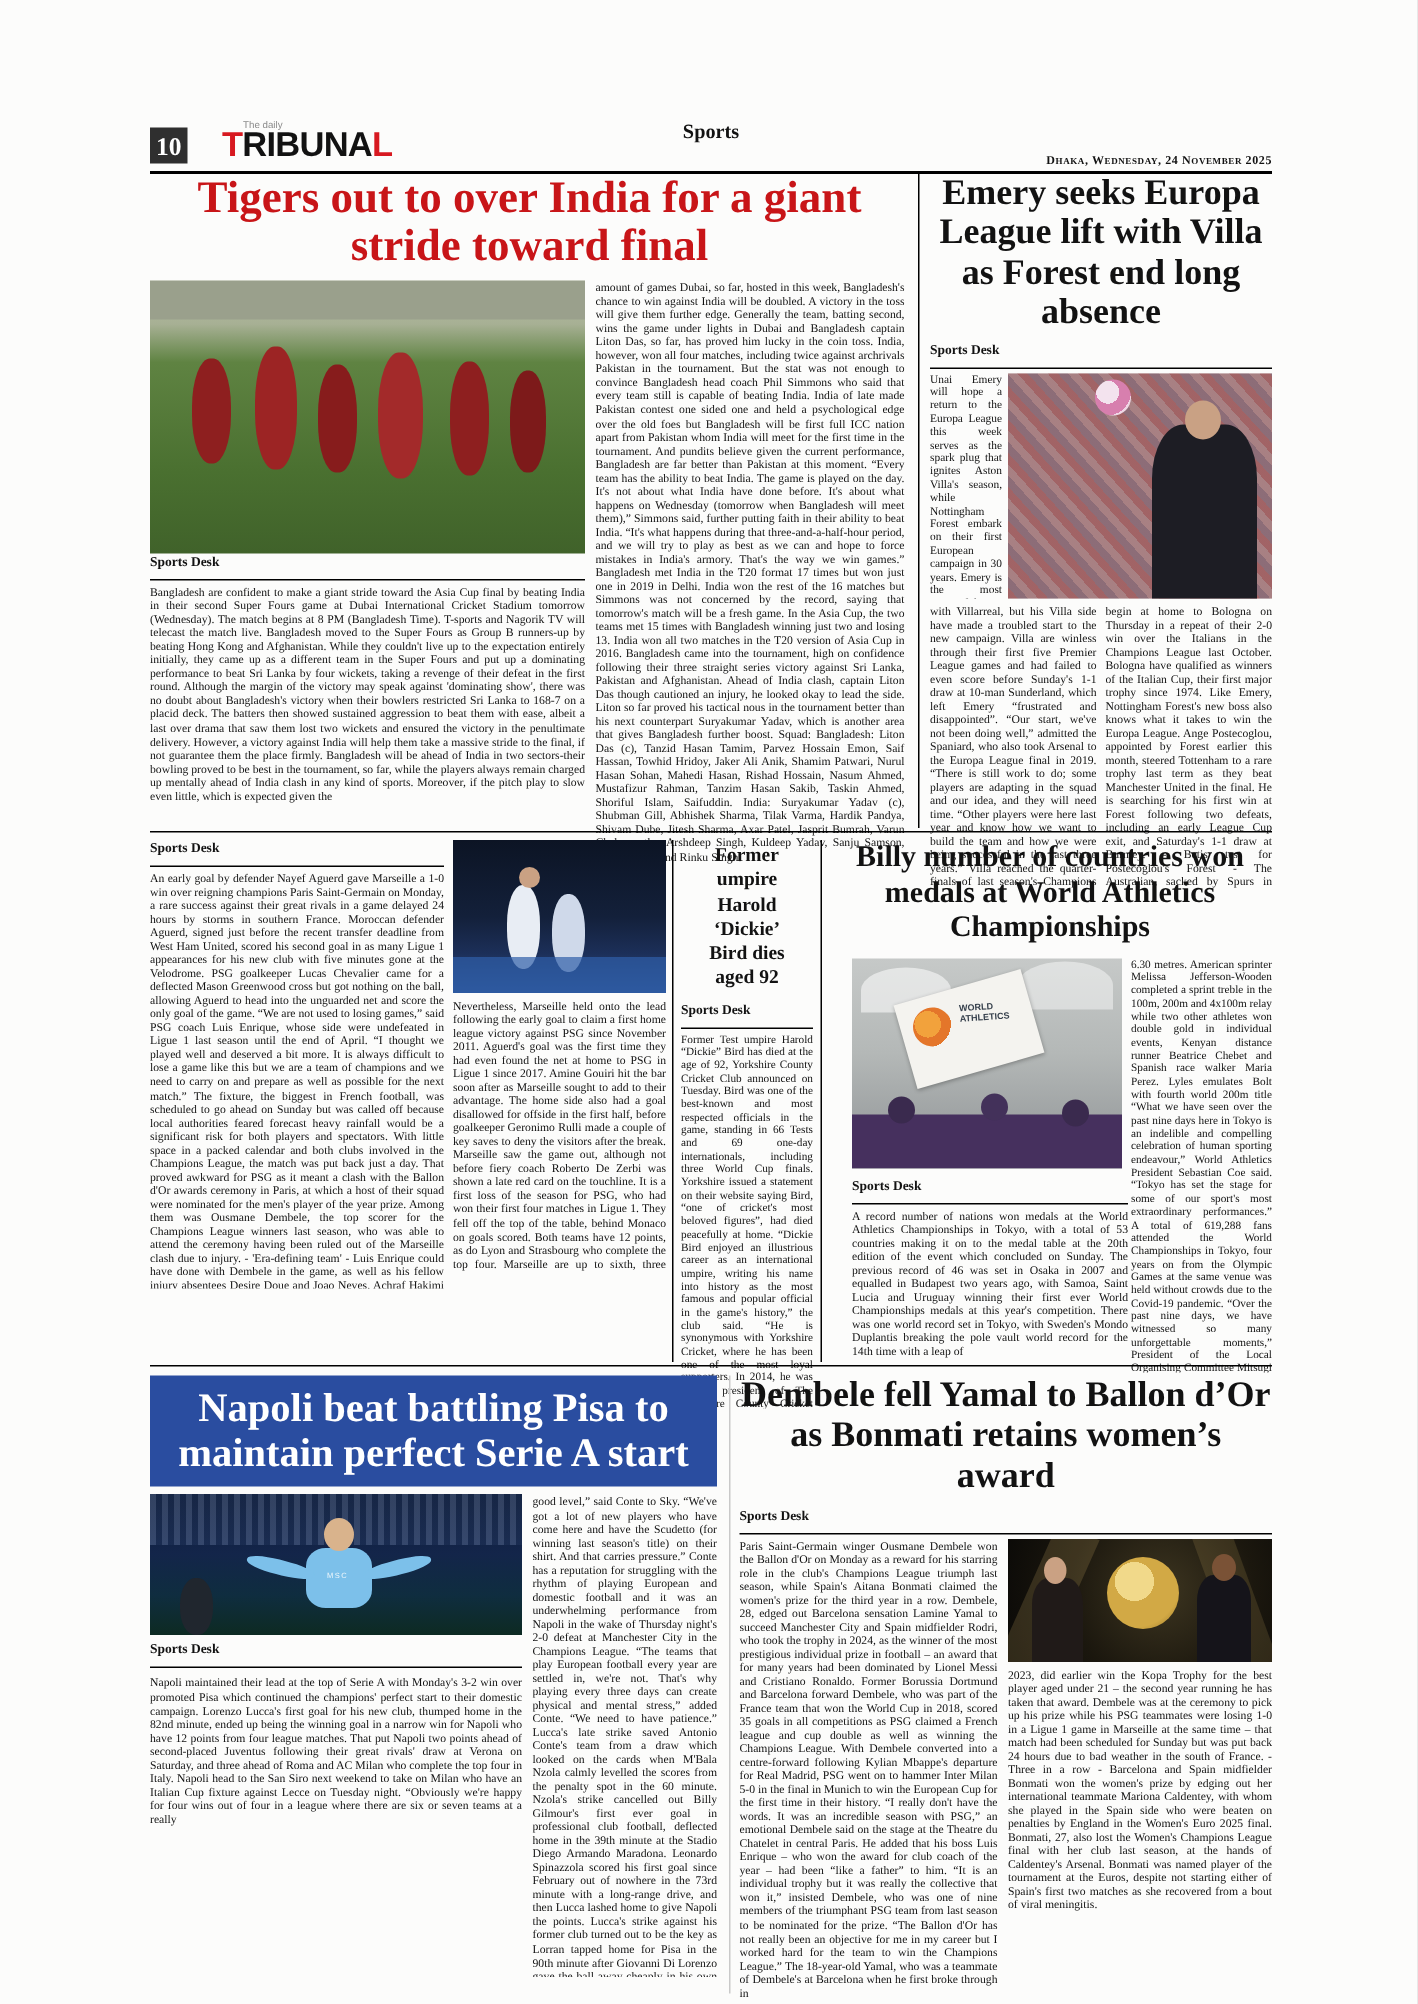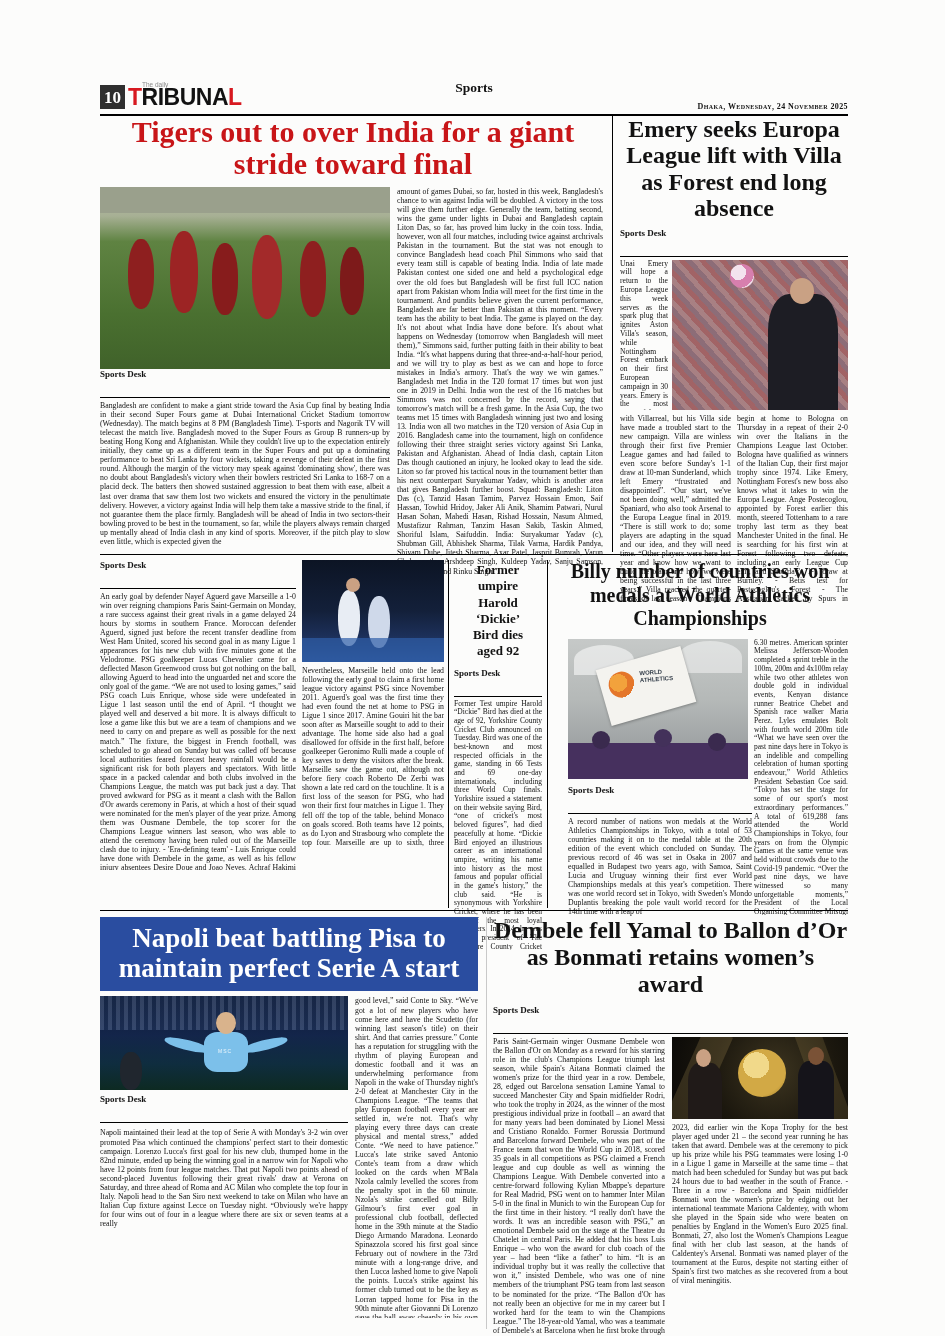--- a/index.html
+++ b/index.html
@@ -2,32 +2,32 @@
 <html><head>
 <meta charset="utf-8">
 <style>
   html,body{margin:0;padding:0;background:#d9d9d9;}
   .page{position:relative;width:945px;height:1336px;background:#fcfcfb;font-family:"Liberation Serif",serif;color:#121212;overflow:hidden;}
   .content{position:absolute;left:100px;top:84px;width:748px;height:1248px;}
   .clip{overflow:hidden;}
 
   
   .header{position:absolute;left:0;top:0;width:748px;height:30px;border-bottom:2px solid #000;}
-  .brand{position:absolute;left:0;top:1px;display:flex;align-items:flex-end;}
+  .brand{position:absolute;left:0;top:1px;display:flex;align-items:flex-end;gap:20px;}
   .pagenum{background:#2f2f2f;color:#fff;font-weight:bold;font-size:17px;line-height:1;padding:4px 4px 3px;font-family:"Liberation Serif",serif;}
   .masthead{position:relative;margin-left:3px;}
   .tagline{position:absolute;left:14px;top:-6px;font-size:6.5px;color:#8a8a8a;font-family:"Liberation Sans",sans-serif;}
   .mast-title{font-size:23px;font-weight:bold;line-height:0.9;font-family:"Liberation Sans",sans-serif;letter-spacing:-0.5px;}
   .red{color:#d71920;}
   .section-label{position:absolute;left:50%;transform:translateX(-50%);top:-4px;font-weight:bold;font-size:13.5px;}
   .dateline{position:absolute;right:0;bottom:3px;font-size:8px;font-weight:bold;font-variant:small-caps;letter-spacing:0.4px;}
 
   
   .hl{font-weight:bold;text-align:center;margin:0;}
-  .byline{font-weight:bold;font-size:9px;border-bottom:1.2px solid #000;padding-bottom:18px;margin-bottom:3px;}
+  .byline{font-weight:bold;font-size:9px;border-bottom:1.2px solid #000;padding-bottom:7px;margin-bottom:3px;}
   .body-text{font-size:7.8px;line-height:1.16;text-align:justify;}
   .photo{position:relative;overflow:hidden;}
   .blob{position:absolute;border-radius:46%;}
 
   
   .tigers{position:absolute;left:0;top:32px;width:506px;height:436px;}
   .tigers-hl{color:#c81518;font-size:30px;line-height:1.07;margin:0 18px 7px;}
   .tigers-row{display:flex;gap:7px;}
   .tigers-left{width:290px;}
   .tigers-photo{width:290px;height:182px;background:linear-gradient(180deg,#b8bfa9 0%,#a7b094 16%,#5f8342 30%,#4a7030 70%,#40622a 100%);}

